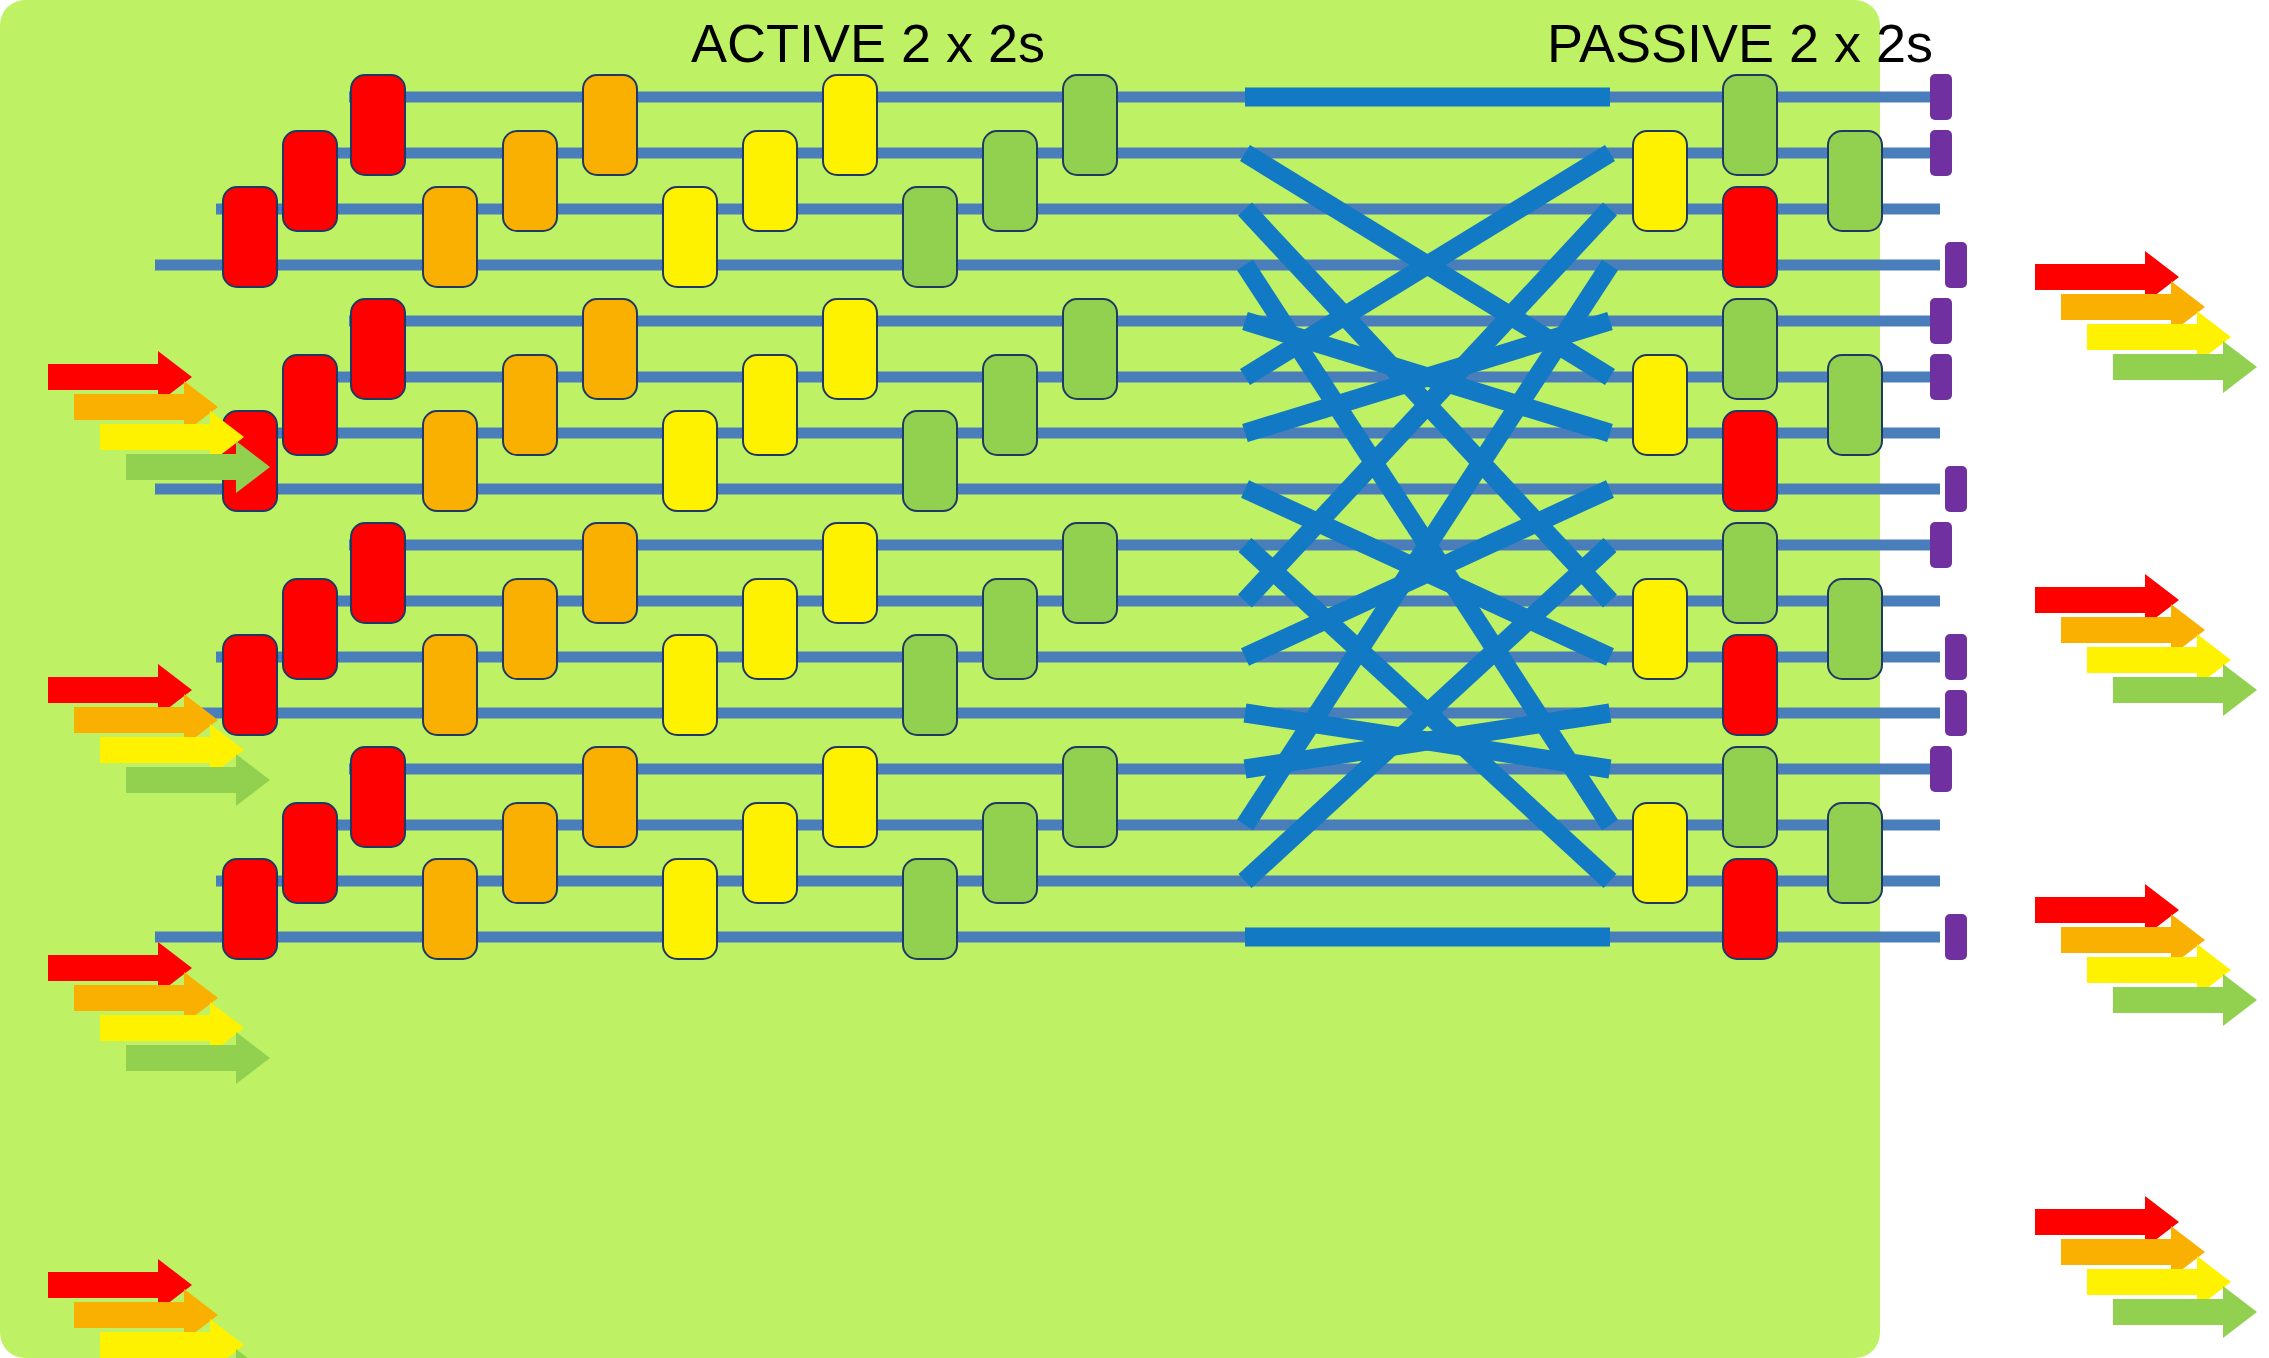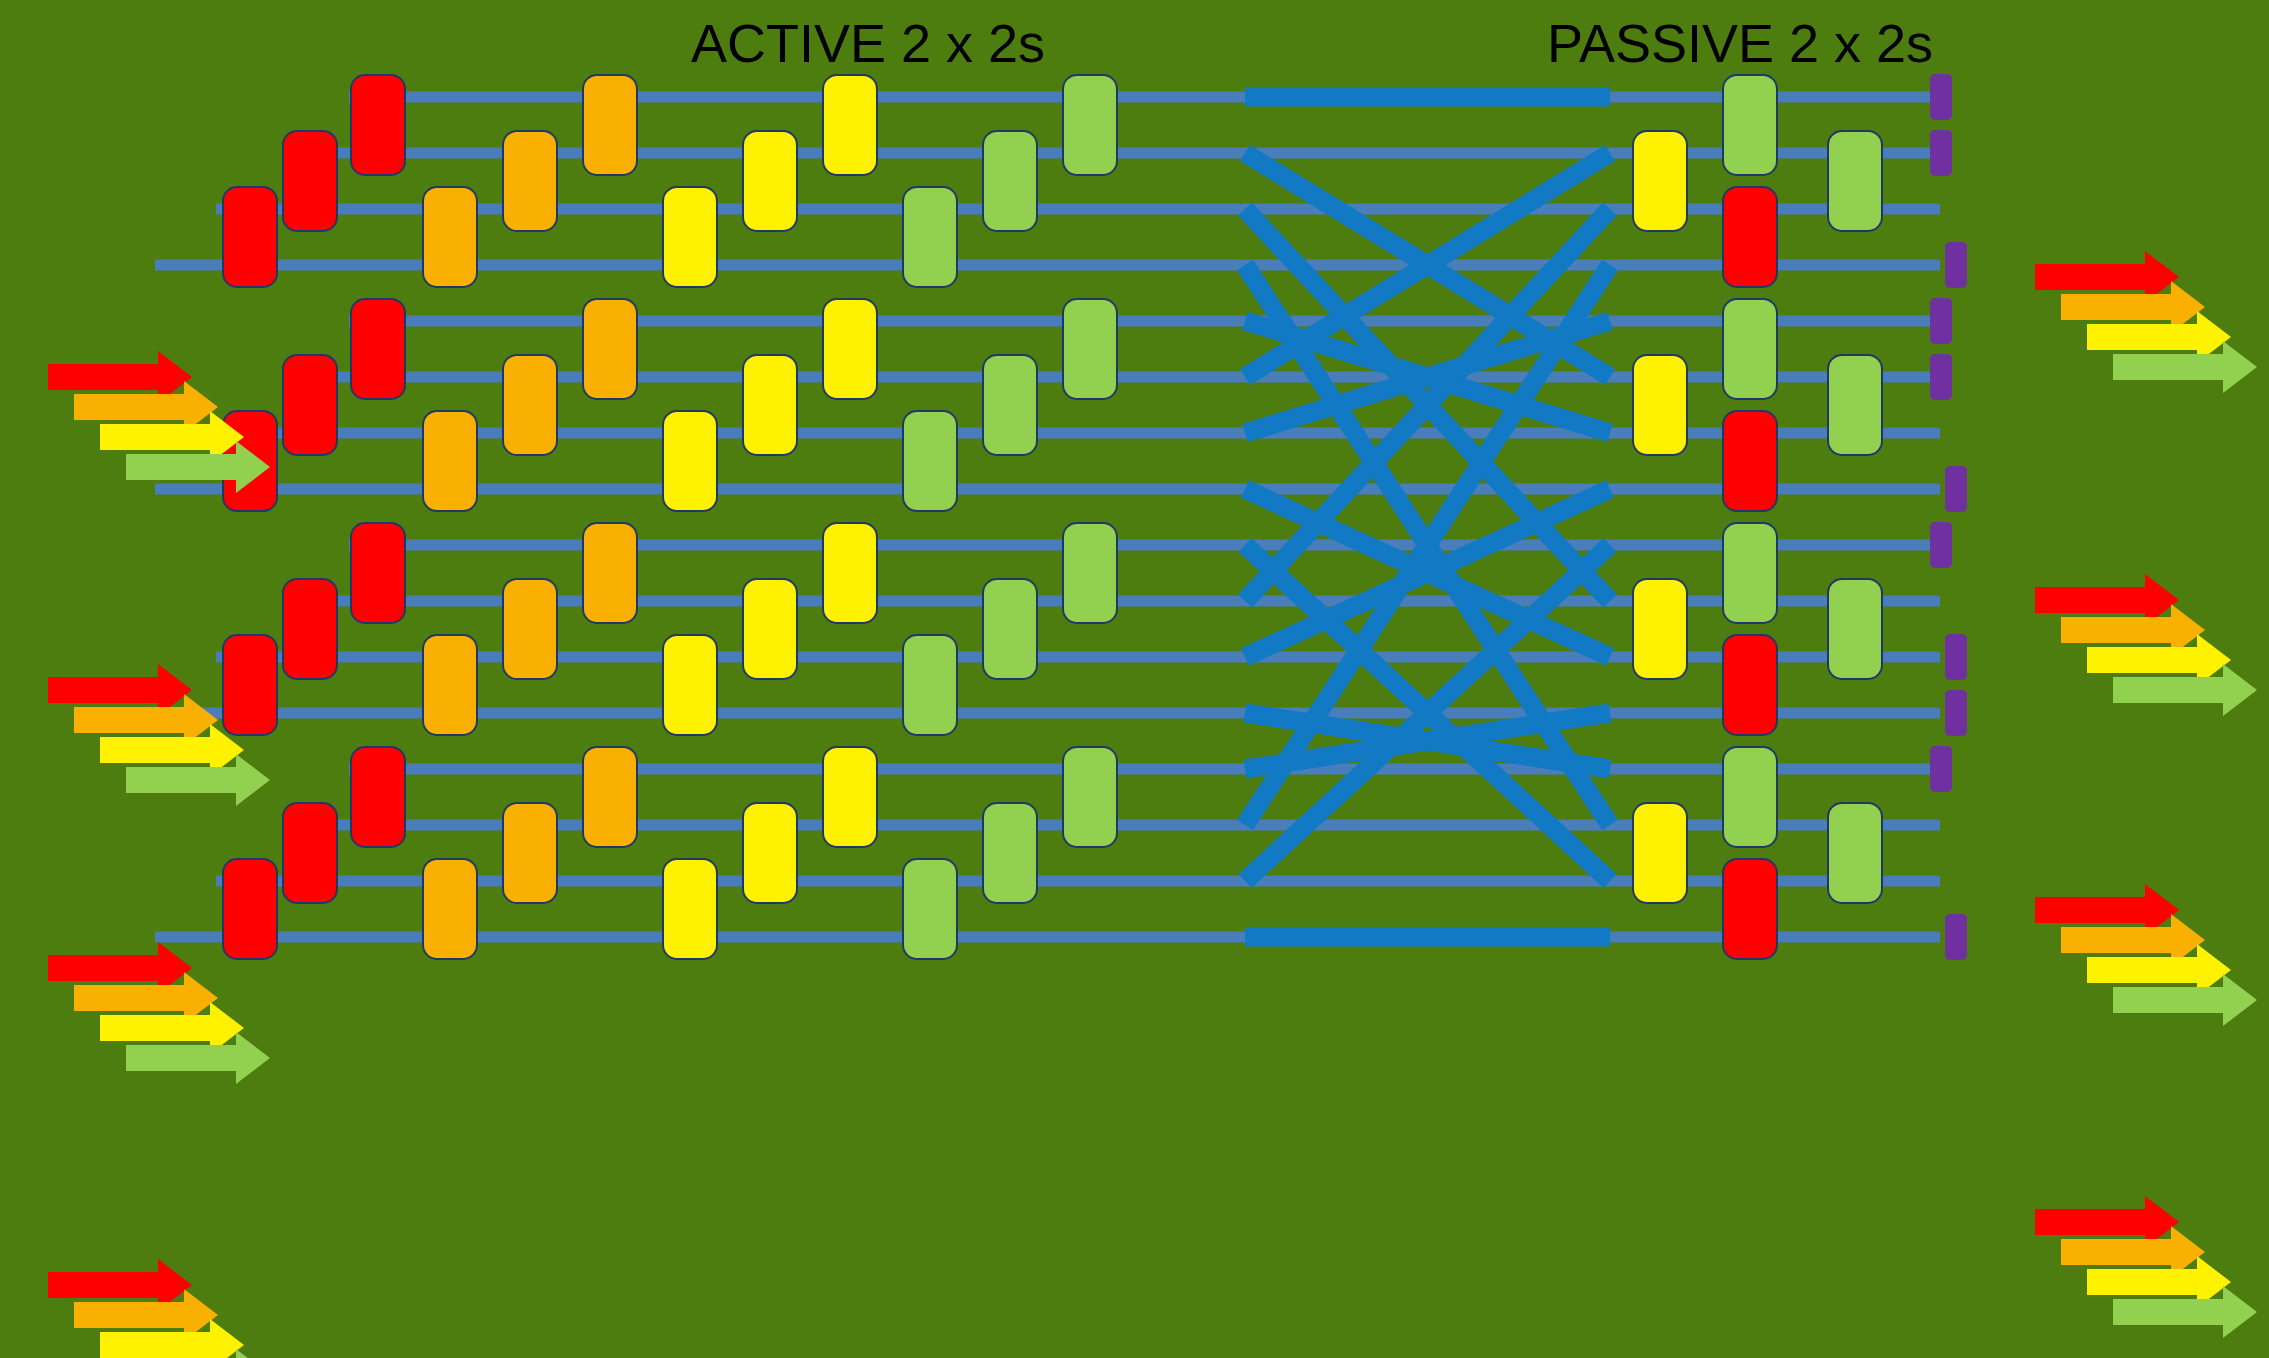--- a/index.html
+++ b/index.html
@@ -1,18 +1,18 @@
 <!DOCTYPE html>
 <html><head>
 <meta charset="utf-8">
 <style>
   html,body{margin:0;padding:0;background:#ffffff;}
   body{width:2269px;height:1358px;overflow:hidden;
        font-family:"Liberation Sans",sans-serif;}
-  #stage{position:relative;width:2269px;height:1358px;background:#4d7c0f;}
+  #stage{position:relative;width:1880px;height:1358px;background:#bef264;border-radius:25px;}
   #stage svg{display:block;}
   .ttl{font-family:"Liberation Sans",sans-serif;font-size:54px;fill:#000000;
        text-anchor:middle;letter-spacing:0px;}
 </style>
 </head>
 <body>
 
 <div id="stage">
   <svg id="svgroot" width="2269" height="1358" viewBox="0 0 2269 1358">
       <line x1="349" y1="97" x2="1940" y2="97" stroke="#4A7EBB" stroke-width="11"></line>

